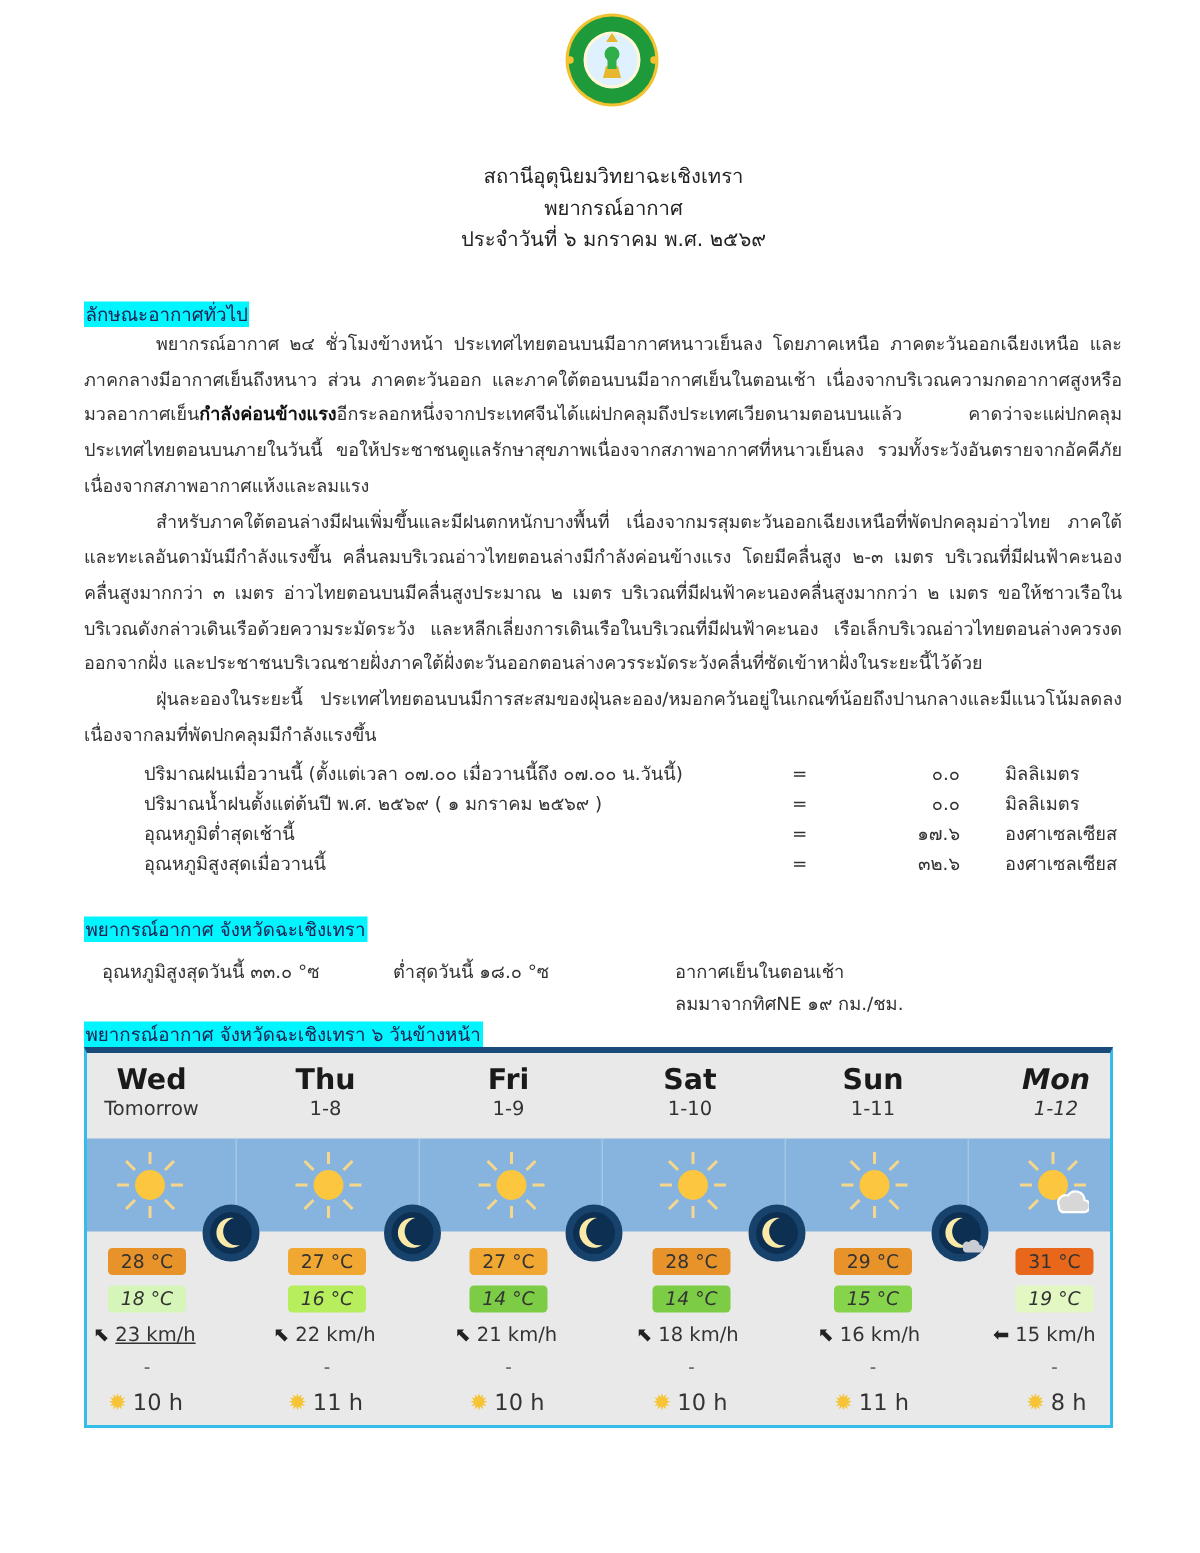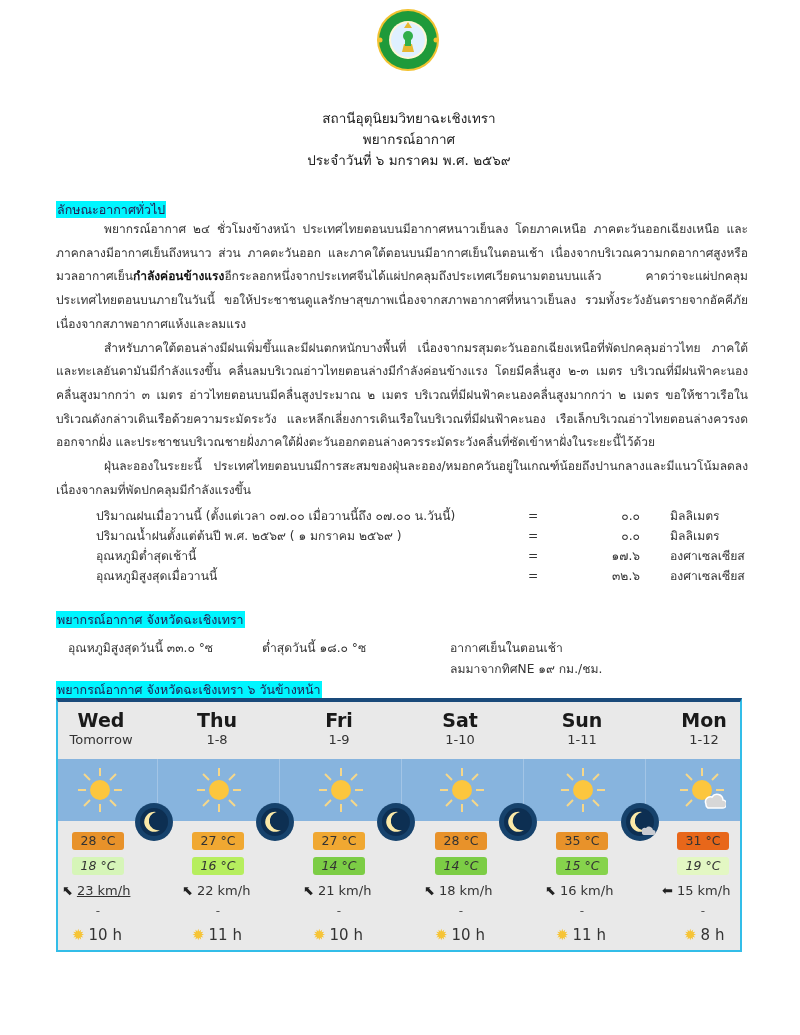--- a/index.html
+++ b/index.html
@@ -119,21 +119,21 @@
         <div class="dd">1-9</div>
       </div>
     <div class="day" style="left:345px;">
         <div class="dn">Sat</div>
         <div class="dd">1-10</div>
       </div>
     <div class="day" style="left:467px;">
         <div class="dn">Sun</div>
         <div class="dd">1-11</div>
       </div>
-    <div class="day" style="left:589px;">
+    <div class="day" style="left:589px;font-style:italic;">
         <div class="dn">Mon</div>
         <div class="dd">1-12</div>
       </div>
   </div>
 
   <div class="sky"></div>
   <div class="vline" style="left:99px"></div>
   <div class="vline" style="left:221px"></div>
   <div class="vline" style="left:343px"></div>
   <div class="vline" style="left:465px"></div>
@@ -241,21 +241,21 @@
       <circle cx="20" cy="20" r="19" fill="#16426c"></circle>
       <circle cx="20" cy="20" r="14" fill="#0d2f52"></circle>
       <path d="M22 10 a10 10 0 1 0 4 18 a8 8 0 1 1 -4 -18z" fill="#fbe9a8"></path>
       <path d="M22 30 a3 3 0 0 1 4 -4 a4 4 0 0 1 7 2 a2.5 2.5 0 0 1 0 5 h-9 a2.5 2.5 0 0 1 -2 -3z" fill="#c9ccd2"></path>
     </svg>
 
   <div class="tmax" style="left:14px;background:#e8922a;">28 °C</div>
   <div class="tmax" style="left:134px;background:#f0a832;">27 °C</div>
   <div class="tmax" style="left:255px;background:#f0a832;">27 °C</div>
   <div class="tmax" style="left:377px;background:#e8922a;">28 °C</div>
-  <div class="tmax" style="left:498px;background:#e8922a;">35 °C</div>
+  <div class="tmax" style="left:498px;background:#e8922a;">29 °C</div>
   <div class="tmax" style="left:619px;background:#e8671a;">31 °C</div>
 
   <div class="tmin" style="left:14px;background:#d6f5b8;">18 °C</div>
   <div class="tmin" style="left:134px;background:#b6ee5e;">16 °C</div>
   <div class="tmin" style="left:255px;background:#7ccd45;">14 °C</div>
   <div class="tmin" style="left:377px;background:#7ccd45;">14 °C</div>
   <div class="tmin" style="left:498px;background:#86d34c;">15 °C</div>
   <div class="tmin" style="left:619px;background:#e3f7c3;">19 °C</div>
 
   <div class="wind" style="left:4px;text-decoration:underline;"><span class="arr">⬉</span><span>23 km/h</span></div>

